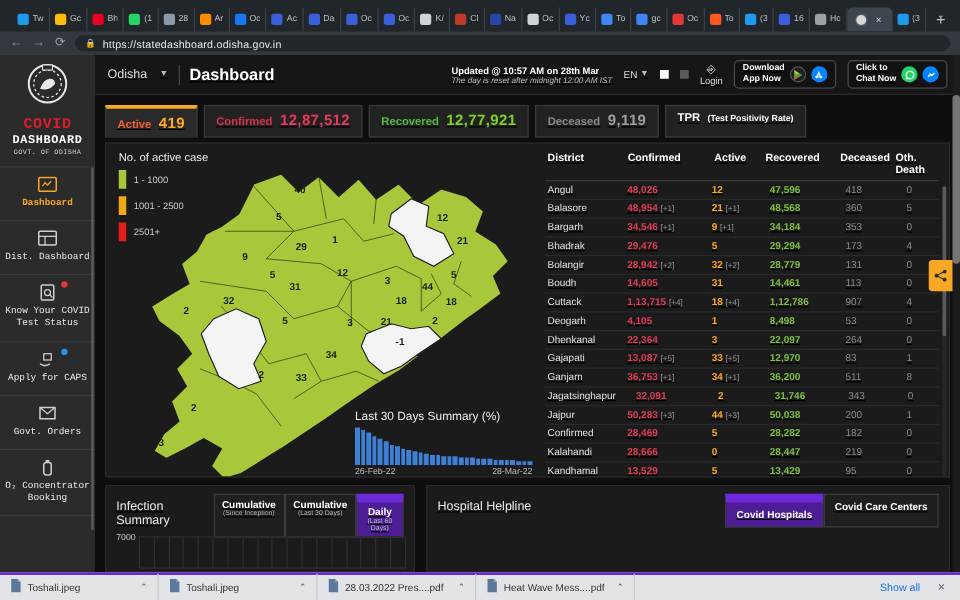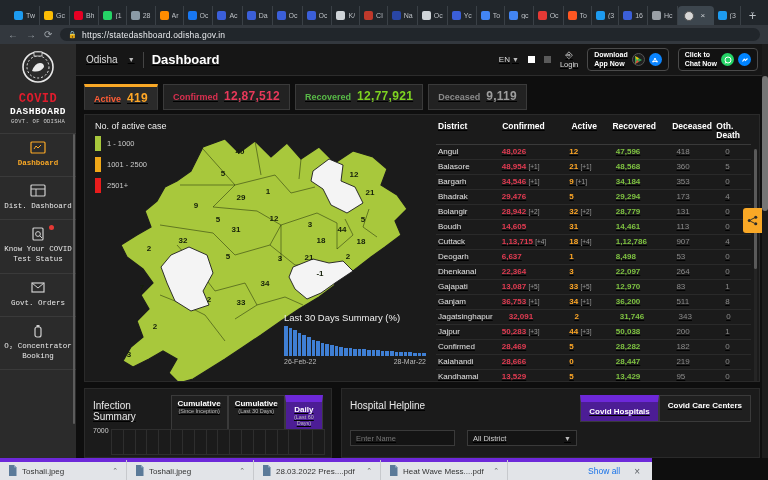--- a/index.html
+++ b/index.html
@@ -73,21 +73,21 @@
 
   
   .content-panel { margin:4px 8px 0 8px; flex:1; background:#1b1b1b; border:1px solid #2a2a2a; display:flex; overflow:hidden; }
   .map-wrap { width:345px; flex:none; position:relative; }
   .legend { position:absolute; top:6px; left:10px; z-index:3; }
   .legend-title { color:#eee; font-size:9px; margin-bottom:5px; }
   .legend-row { display:flex; align-items:center; gap:6px; margin-bottom:6px; }
   .legend-swatch { width:6px; height:15px; }
   .legend-label { color:#ccc; font-size:7.5px; }
   .map-svg { position:absolute; inset:0; }
-  .mini-chart { position:absolute; right:4px; bottom:16px; width:142px; z-index:3; }
+  .mini-chart { position:absolute; right:4px; bottom:0; width:142px; z-index:3; }
   .mini-title { color:#eee; font-size:9.5px; margin-bottom:3px; }
   .mini-bars { display:flex; align-items:flex-end; gap:1px; height:30px; }
   .mini-bars .bar { flex:1; background:#3f7fd4; }
   .mini-x { display:flex; justify-content:space-between; color:#bbb; font-size:7px; margin-top:2px; }
 
   
   .table-wrap { flex:1; display:flex; flex-direction:column; padding:4px 8px 0 6px; position:relative; overflow:hidden; }
   .t-scroll { position:absolute; right:2px; top:34px; width:3px; height:240px; background:#252525; }
   .t-thumb { position:absolute; top:0; left:0; width:3px; height:120px; background:#5a5a5a; border-radius:2px; }
   .thead { display:flex; border-bottom:1px solid #3a3a3a; padding:3px 0 3px; }
@@ -121,21 +121,21 @@
   .hh-controls { display:flex; gap:12px; margin-top:8px; }
   .hh-input { width:105px; height:16px; border:1px solid #3a3a3a; background:#141414; color:#9a9a9a; font-size:7.5px; padding:0 5px; }
   .hh-select { width:110px; height:16px; border:1px solid #3a3a3a; background:#141414; color:#cfcfcf; font-size:7.5px; display:flex; align-items:center; justify-content:space-between; padding:0 5px; cursor:pointer; }
 
   
   .share-btn { position:absolute; right:6px; top:208px; width:19px; height:25px; background:#f9a826; border-radius:3px 0 0 3px; display:flex; align-items:center; justify-content:center; cursor:pointer; z-index:8; }
   .page-scrollbar { position:absolute; right:0; top:44px; width:6px; height:414px; background:#1c1c1c; z-index:7; }
   .page-thumb { position:absolute; top:32px; right:0; width:6px; height:135px; background:#757575; border-radius:3px; }
 
   
-  .dlbar { position:absolute; left:0; bottom:0; width:652px; height:22px; background:#e2e4e8; display:flex; align-items:center; z-index:9; border-top:4px solid #6d28d9; }
+  .dlbar { position:absolute; left:0; bottom:0; width:768px; height:22px; background:#e2e4e8; display:flex; align-items:center; z-index:9; border-top:2px solid #6d28d9; }
   .dl-item { display:flex; align-items:center; gap:5px; height:22px; padding:0 8px; border-right:1px solid #c7c9cd; width:127px; cursor:pointer; }
   .dl-name { color:#333; font-size:8px; flex:1; white-space:nowrap; overflow:hidden; }
   .dl-caret { color:#5f6368; font-size:7px; }
   .dl-right { margin-left:auto; display:flex; align-items:center; gap:14px; padding-right:12px; }
   .show-all { color:#1a73e8; font-size:8.5px; cursor:pointer; }
   .dl-close { color:#5f6368; font-size:10px; cursor:pointer; }
 </style>
 </head>
 <body>
 
@@ -289,20 +289,27 @@
           <div class="side-item">
             <span class="s-icon"><svg width="16" height="14" viewBox="0 0 16 14">
                 <rect x="3" y="1" width="10" height="12" rx="1" fill="none" stroke="#cfcfcf" stroke-width="1.2"></rect>
                 <circle cx="8" cy="7" r="2.4" fill="none" stroke="#cfcfcf"></circle>
                 <line x1="9.6" y1="8.6" x2="12" y2="11" stroke="#cfcfcf"></line>
               </svg><span class="dot red"></span></span>
             <div class="s-label">Know Your COVID Test Status</div>
           </div>
           <div class="side-item">
             <span class="s-icon"><svg width="16" height="14" viewBox="0 0 16 14">
+                <path d="M2 10 q4 3 8 0" fill="none" stroke="#cfcfcf" stroke-width="1.2"></path>
+                <rect x="5" y="2" width="6" height="5" fill="none" stroke="#cfcfcf"></rect>
+              </svg><span class="dot blue"></span></span>
+            <div class="s-label">Apply for CAPS</div>
+          </div>
+          <div class="side-item">
+            <span class="s-icon"><svg width="16" height="14" viewBox="0 0 16 14">
                 <rect x="2" y="2" width="12" height="9" fill="none" stroke="#cfcfcf" stroke-width="1.2"></rect>
                 <path d="M2 2 L8 7 L14 2" fill="none" stroke="#cfcfcf"></path>
               </svg></span>
             <div class="s-label">Govt. Orders</div>
           </div>
           <div class="side-item">
             <span class="s-icon"><svg width="16" height="14" viewBox="0 0 16 14">
                 <rect x="5" y="3" width="6" height="10" rx="2" fill="none" stroke="#cfcfcf" stroke-width="1.2"></rect>
                 <rect x="6.5" y="1" width="3" height="2" fill="#cfcfcf"></rect>
               </svg></span>
@@ -314,20 +321,24 @@
 
     <div class="main">
       <div class="app-header">
         <span class="state-sel">
           <span>Odisha</span>
           <span class="chev">▼</span>
         </span>
         <span class="vdiv"></span>
         <span class="page-title">Dashboard</span>
         <div class="hdr-right">
+          <div class="upd-block">
+            <div class="upd-main">Updated @ 10:57 AM on 28th Mar</div>
+            <div class="upd-sub">The day is reset after midnight 12:00 AM IST</div>
+          </div>
           <span class="lang">
             <span>EN</span>
             <span class="chev">▼</span>
           </span>
           <span class="sq w"></span>
           <span class="sq g"></span>
           <div class="login">
             <div class="lg-ic">⎆</div>
             <div class="lg-tx">Login</div>
           </div>
@@ -377,20 +388,24 @@
             <span class="stat-label" style="color: rgb(217, 48, 80);">Confirmed</span>
             <span class="stat-value" style="color: rgb(232, 57, 90);">12,87,512</span>
           </div>
           <div class="stat-box">
             <span class="stat-label" style="color: rgb(88, 185, 71);">Recovered</span>
             <span class="stat-value" style="color: rgb(126, 211, 33);">12,77,921</span>
           </div>
           <div class="stat-box">
             <span class="stat-label" style="color: rgb(138, 138, 138);">Deceased</span>
             <span class="stat-value" style="color: rgb(158, 158, 158);">9,119</span>
+          </div>
+          <div class="stat-box">
+            <span class="stat-label" style="color: rgb(255, 255, 255);">TPR</span>
+            <span class="tpr-note">(Test Positivity Rate)</span>
           </div>
         </div>
 
       <div class="content-panel">
         <div class="map-wrap">
           <div class="legend">
             <div class="legend-title">No. of active case</div>
             <div id="legend-rows">
                 <div class="legend-row">
                   <span class="legend-swatch" style="background: rgb(168, 200, 60);"></span>
@@ -567,21 +582,21 @@
               <div class="trow">
                 <div class="td c-district">Cuttack</div>
                 <div class="td c-confirmed">1,13,715 <span class="delta">[+4]</span></div>
                 <div class="td c-active">18 <span class="delta">[+4]</span></div>
                 <div class="td c-recovered">1,12,786</div>
                 <div class="td c-deceased">907</div>
                 <div class="td c-oth">4</div>
               </div>
               <div class="trow">
                 <div class="td c-district">Deogarh</div>
-                <div class="td c-confirmed">6,637</div>
+                <div class="td c-confirmed">4,105</div>
                 <div class="td c-active">1</div>
                 <div class="td c-recovered">8,498</div>
                 <div class="td c-deceased">53</div>
                 <div class="td c-oth">0</div>
               </div>
               <div class="trow">
                 <div class="td c-district">Dhenkanal</div>
                 <div class="td c-confirmed">22,364</div>
                 <div class="td c-active">3</div>
                 <div class="td c-recovered">22,097</div>
@@ -697,27 +712,20 @@
             <div class="b-title">Hospital Helpline</div>
             <div class="b-tabs" id="hh-tabs">
                 <div class="b-tab on">
                   <div class="bt-main" style="padding: 2px;">Covid Hospitals</div>
                 </div>
                 <div class="b-tab">
                   <div class="bt-main" style="padding: 2px;">Covid Care Centers</div>
                 </div>
               </div>
           </div>
-          <div class="hh-controls">
-            <input class="hh-input" placeholder="Enter Name" style="">
-            <div class="hh-select">
-              <span>All District</span>
-              <span class="chev">▼</span>
-            </div>
-          </div>
         </div>
       </div>
     </div>
   </div>
 
   <div class="share-btn">
     <svg width="11" height="11" viewBox="0 0 12 12">
         <circle cx="9.5" cy="2.5" r="1.7" fill="#2b2b2b"></circle>
         <circle cx="2.5" cy="6" r="1.7" fill="#2b2b2b"></circle>
         <circle cx="9.5" cy="9.5" r="1.7" fill="#2b2b2b"></circle>

